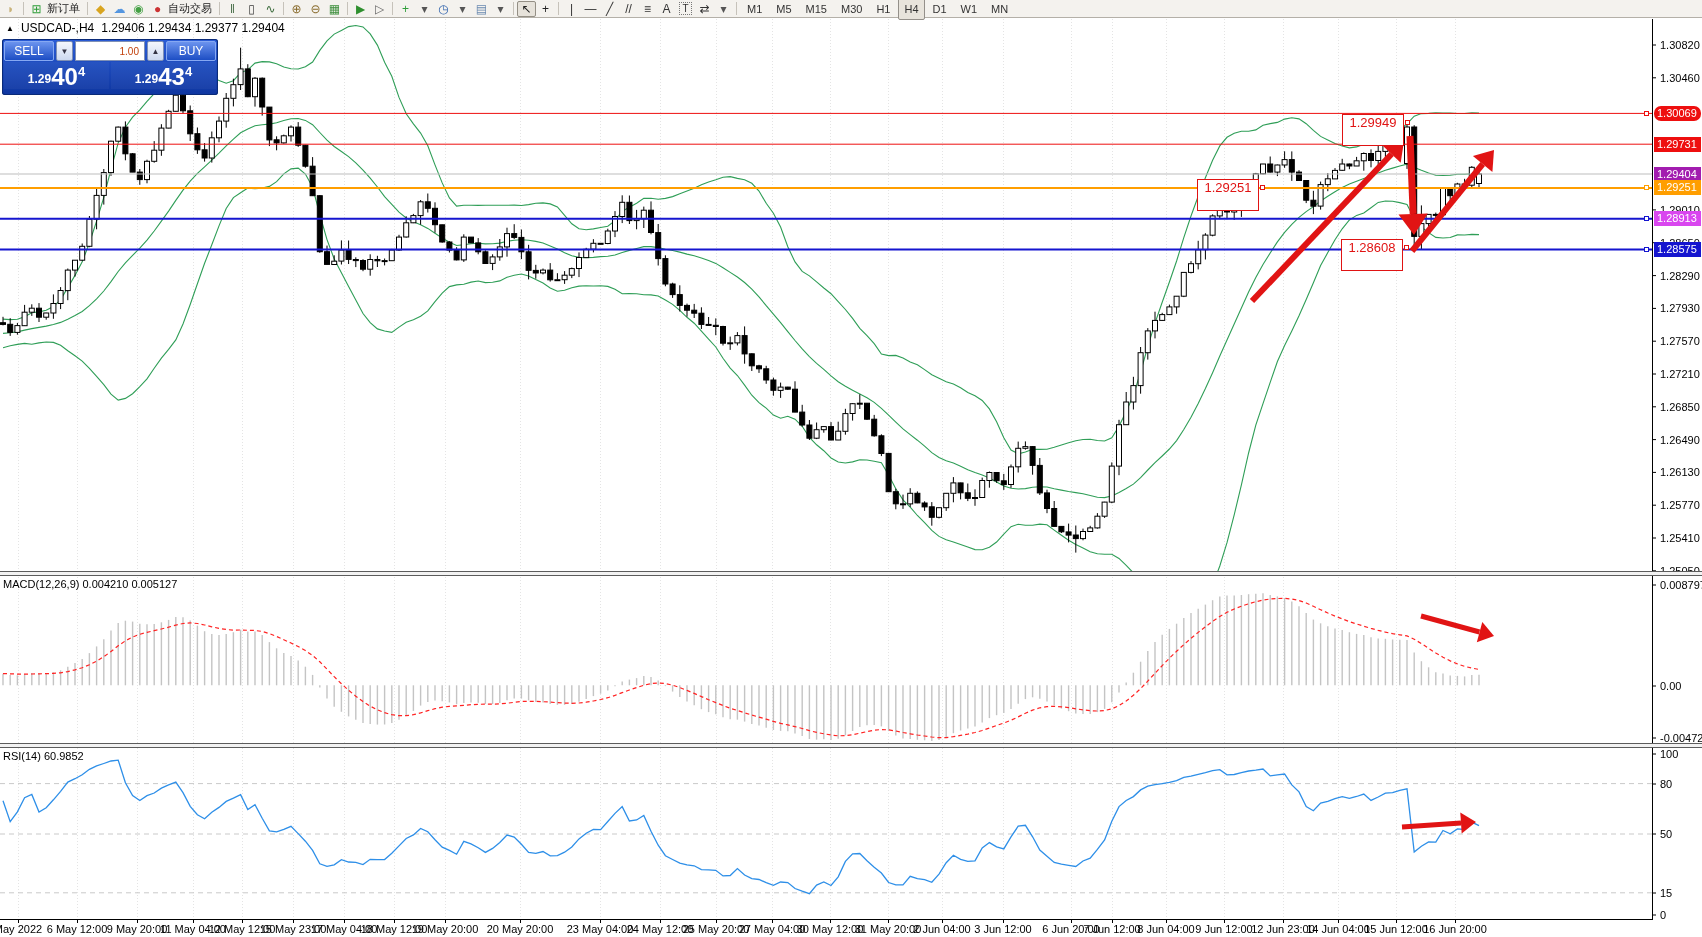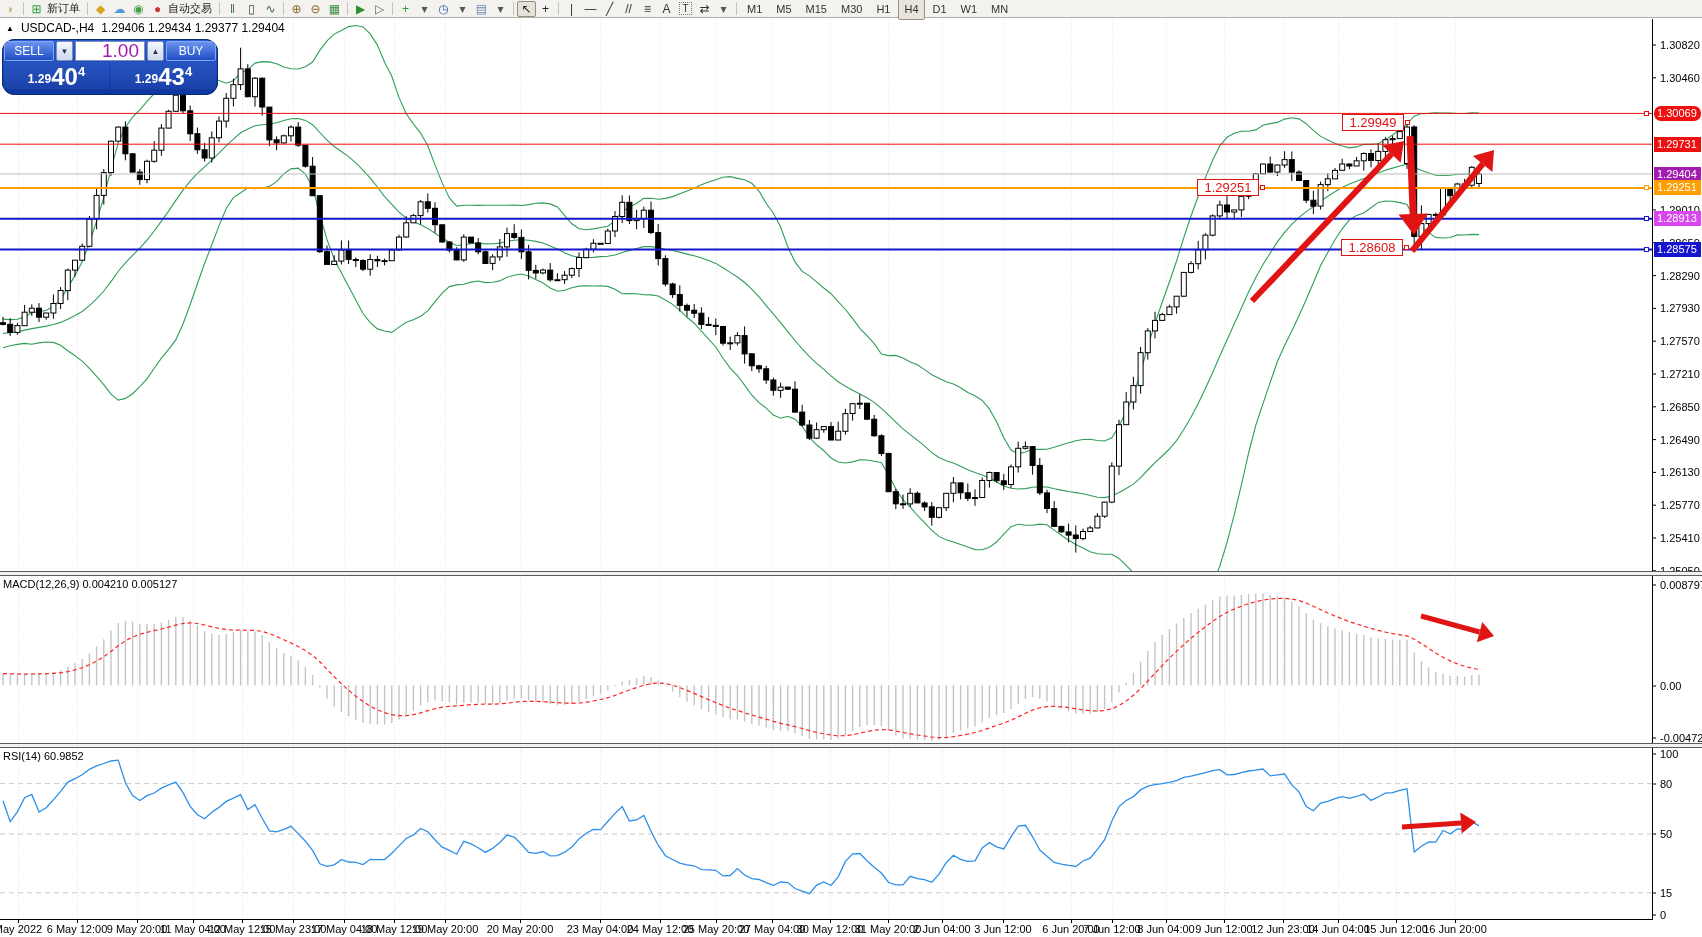--- a/index.html
+++ b/index.html
@@ -23,31 +23,31 @@
   
   .info{position:absolute;left:6px;top:21px;z-index:4;font-size:12px;color:#000;
         display:flex;align-items:center;gap:7px;white-space:nowrap;}
   .info .tri{font-size:8px;}
   .plabel{position:absolute;left:3px;z-index:3;font-size:11px;color:#000;white-space:nowrap;}
   .hsep{position:absolute;left:0;width:1702px;height:5px;background:#f2f2f2;box-sizing:border-box;
         border-top:1px solid #5c5c5c;border-bottom:1px solid #5c5c5c;z-index:2;}
   .tag{position:absolute;left:1654px;width:47px;height:15px;z-index:3;color:#fff;font-size:11px;
        line-height:15px;padding-left:3px;box-sizing:border-box;white-space:nowrap;}
   .ann{position:absolute;z-index:3;background:#fff;border:1px solid #e01313;color:#e01313;
-       font-size:13px;line-height:15px;height:17px;width:62px;text-align:center;box-sizing:border-box;}
+       font-size:13px;line-height:15px;height:32px;width:62px;text-align:center;box-sizing:border-box;}
   .sq{position:absolute;width:5px;height:5px;background:#fff;box-sizing:border-box;z-index:3;}
   
-  .trade{position:absolute;left:2px;top:39px;width:216px;height:56px;z-index:5;border-radius:13px;
+  .trade{position:absolute;left:2px;top:39px;width:216px;height:56px;z-index:5;border-radius:3px;
          background:linear-gradient(#2a5cd6,#0e36a0);box-shadow:0 0 0 1px #0a2a78 inset;overflow:hidden;}
   .trow1{display:flex;height:22px;gap:2px;padding:2px 2px 0 2px;box-sizing:border-box;}
   .bbtn{flex:0 0 50px;background:linear-gradient(#6b93ee,#1d4ec4);border:1px solid #86a8f2;border-radius:2px;
         color:#fff;font-size:12px;display:flex;align-items:center;justify-content:center;box-sizing:border-box;}
   .spin{flex:0 0 17px;background:linear-gradient(#f4f7fd,#cdd9f0);border:1px solid #7f90b5;border-radius:2px;
         color:#334;font-size:8px;display:flex;align-items:center;justify-content:center;box-sizing:border-box;}
-  .vol{flex:1;background:#fff;border:1px solid #7f90b5;font-size:19px;color:#a21caf;display:flex;
+  .vol{flex:1;background:#fff;border:1px solid #7f90b5;font-size:10px;color:#c2410c;display:flex;
        align-items:center;justify-content:flex-end;padding-right:5px;box-sizing:border-box;}
   .trow2{display:flex;height:30px;gap:2px;padding:1px 2px 2px 2px;box-sizing:border-box;}
   .pbox{flex:1;display:flex;align-items:flex-end;justify-content:center;color:#fff;
         background:rgba(255,255,255,0.04);}
   .psm{font-size:12px;font-weight:bold;line-height:12px;margin-bottom:4px;}
   .pbig{font-size:24px;font-weight:bold;line-height:24px;}
   .psup{font-size:13px;font-weight:bold;line-height:13px;margin-bottom:11px;}
 </style>
 </head>
 <body>

